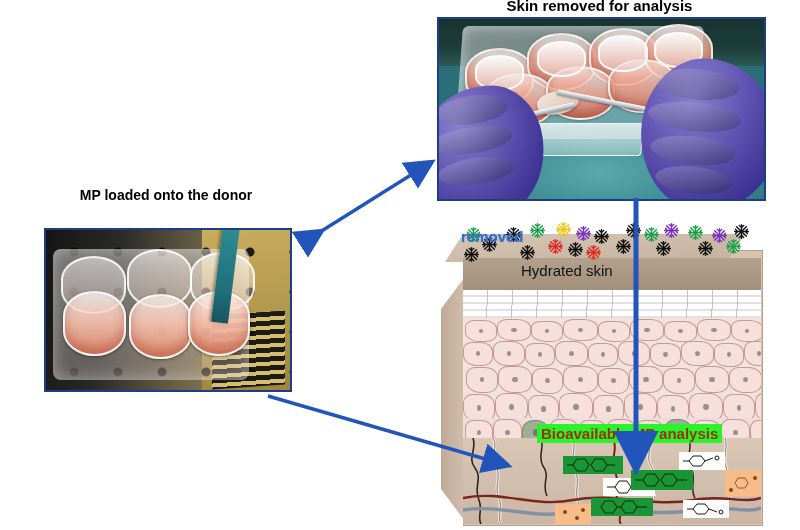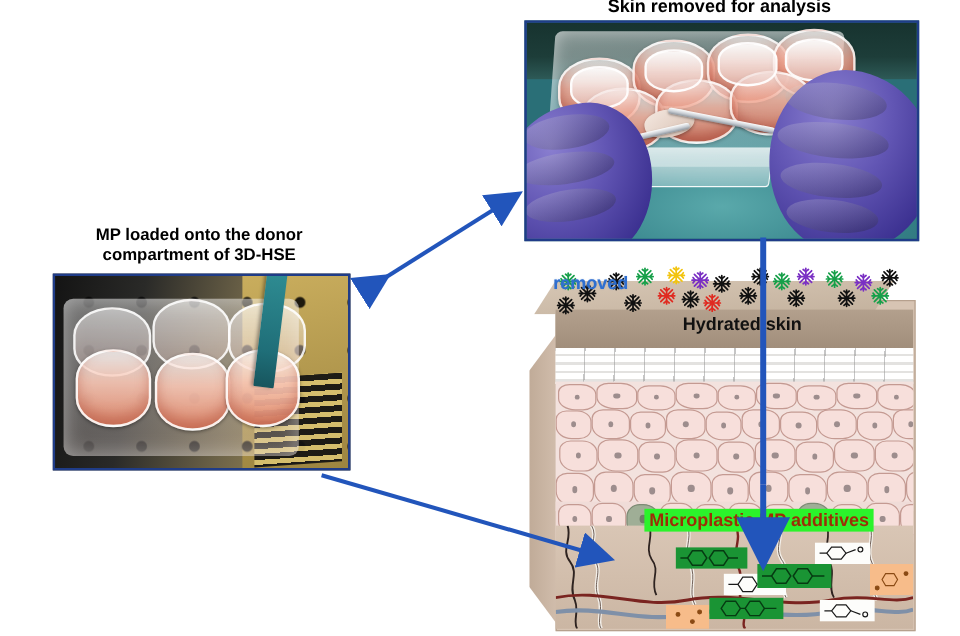--- a/index.html
+++ b/index.html
@@ -121,21 +121,21 @@
   .chem{position:absolute;display:block;}
   .chem svg{display:block;}
 
   
   .hl-cyan{position:absolute;background:#00e5f2;color:#000;font-weight:bold;
         padding:1px 3px;white-space:nowrap;}
   .hl-green{position:absolute;background:#2bf32b;color:#9c2f07;font-weight:bold;
         padding:1px 4px;white-space:nowrap;}
   .blue-title{position:absolute;color:#2f6fd0;font-weight:bold;
         line-height:1.0;text-shadow:0 0 1px rgba(47,111,208,.5);}
-  .dark-label{position:absolute;color:#111;font-weight:bold;white-space:nowrap;margin-left:48px;}
+  .dark-label{position:absolute;color:#111;font-weight:normal;white-space:nowrap;}
 
   
   .arrow-layer{position:absolute;inset:0;pointer-events:none;}
 
   .watermark{position:absolute;left:470px;top:355px;width:280px;height:40px;
         color:rgba(120,120,130,.22);font-size:26px;font-weight:bold;
         letter-spacing:2px;font-family:"Liberation Serif",serif;
         white-space:nowrap;overflow:hidden;}
 </style>
 </head>
@@ -176,21 +176,20 @@
     </div>
     <div class="tp-glove right">
       <span class="tp-finger" style="left:6%;top:8%;width:62%;height:20%;"></span>
       <span class="tp-finger" style="left:4%;top:30%;width:68%;height:19%;"></span>
       <span class="tp-finger" style="left:8%;top:52%;width:62%;height:19%;"></span>
       <span class="tp-finger" style="left:14%;top:72%;width:56%;height:18%;"></span>
     </div>
   </div>
 
   <div class="cap" style="left:44px;top:188px;width:244px;font-size:14px;">MP loaded onto the donor</div>
-  <div class="cap" style="left:44px;top:205px;width:244px;font-size:14px;">compartment of 3D-HSE</div>
 
   <div class="photo" id="photo-left">
     <div class="lp-bg"></div>
     <div class="lp-hood"></div>
     <div class="lp-holes"></div>
     <div class="lp-grate"></div>
 
     <div class="lp-plate"></div>
 
     <div class="lp-ring" style="left:6%;top:16%;width:25%;height:34%;"></div>
@@ -891,21 +890,21 @@
             <circle cx="10" cy="10" r="2.2" fill="#e02a20"></circle>
           </svg>
         </span>
       </div>
   </div>
 
   <div class="blue-title" style="left:461px;top:229px;font-size:15px;">removed</div>
 
   <div class="dark-label" style="left:521px;top:262px;font-size:15px;">Hydrated skin</div>
 
-  <div class="hl-green" style="left:537px;top:424px;font-size:15px;">Microplastic MP additives</div>
+  <div class="hl-green" style="left:537px;top:424px;font-size:15px;">Bioavailable MP analysis</div>
 
   <div class="watermark"></div>
 
   <svg class="arrow-layer" width="800" height="530">
     <defs>
       <marker id="ah" markerWidth="9" markerHeight="9" refX="7" refY="4.5" orient="auto">
         <path d="M0,0 L9,4.5 L0,9 z" fill="#2255bb"></path>
       </marker>
       <marker id="ahs" markerWidth="8" markerHeight="8" refX="6" refY="4" orient="auto">
         <path d="M0,0 L8,4 L0,8 z" fill="#2255bb"></path>

